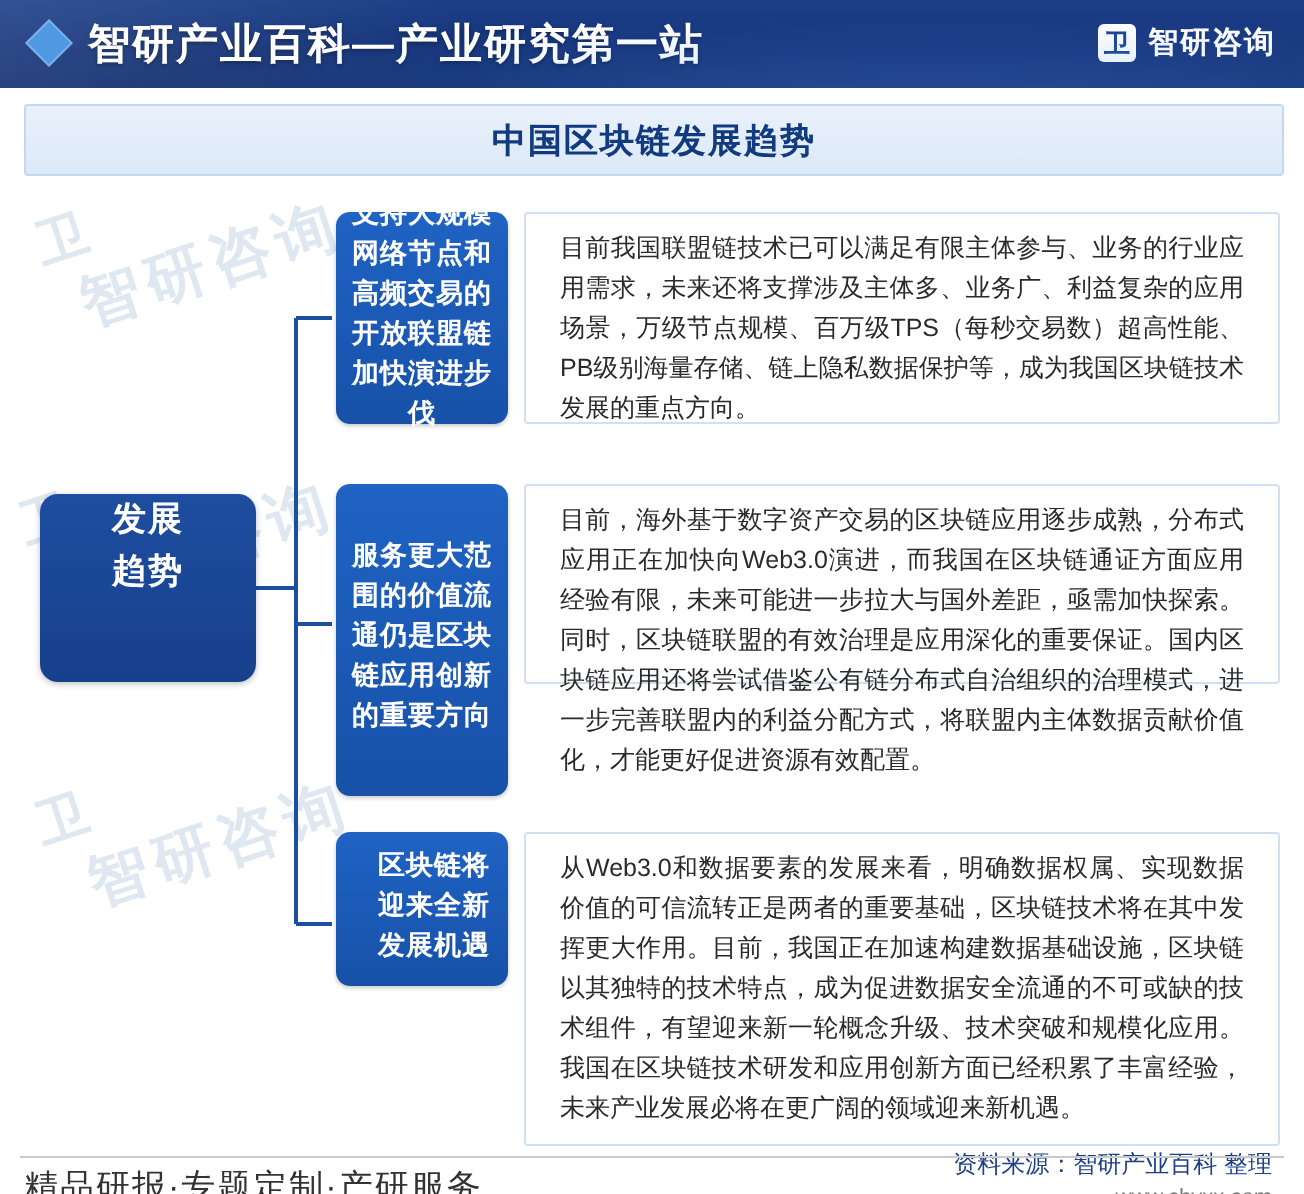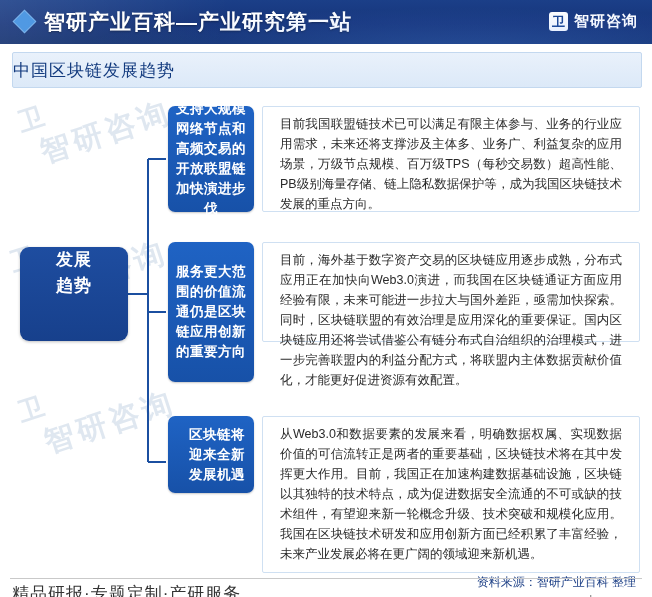--- a/index.html
+++ b/index.html
@@ -44,22 +44,22 @@
   }
   .hdr-brand-text{color:#ffffff;font-size:15px;font-weight:bold;letter-spacing:1px;}
 
   
   .title-band{
     position:absolute;left:12px;top:52px;width:628px;height:34px;
     background:linear-gradient(180deg,#e9f1fb 0%,#dce9f8 100%);
     border:1px solid #c3d8ef;border-radius:2px;
   }
   .title-band .t{
-    position:absolute;left:0;right:0;top:6px;
-    color:#123a7e;font-size:17px;font-weight:normal;letter-spacing:1px;
+    position:absolute;left:0;right:0;top:6px;text-align:center;
+    color:#123a7e;font-size:17px;font-weight:bold;letter-spacing:1px;
   }
 
   
   .wm{
     position:absolute;color:rgba(150,175,205,0.30);
     font-size:30px;font-weight:bold;letter-spacing:4px;
     transform:rotate(-18deg);pointer-events:none;user-select:none;
     white-space:nowrap;
   }
   .wm-sm{font-size:20px;color:rgba(150,175,205,0.26);letter-spacing:3px;}
@@ -85,23 +85,24 @@
 
   .cat-box{
     position:absolute;left:168px;width:86px;
     background:linear-gradient(180deg,#1f63c4 0%,#1751a8 100%);
     border-radius:7px;
     color:#fff;font-size:13.5px;font-weight:bold;line-height:20px;
     text-align:center;letter-spacing:0.5px;
     display:flex;align-items:center;justify-content:center;
     padding:0 4px;box-sizing:border-box;
     box-shadow:0 1px 2px rgba(0,0,0,.22);
+    font-family:Liberation Mono, monospace;
   }
   .cat-1{top:14px;height:106px;}
-  .cat-2{top:150px;height:140px;}
+  .cat-2{top:150px;height:156px;}
   .cat-3{top:324px;height:77px;padding-left:16px;}
 
   .txt-box{
     position:absolute;left:262px;width:378px;
     background:#ffffff;border:1px solid #cfe0f2;border-radius:2px;
     box-sizing:border-box;padding:7px 17px;
     color:#2a2a2a;font-size:12.5px;line-height:20px;
     text-align:justify;
   }
   .txt-1{top:14px;height:106px;}

